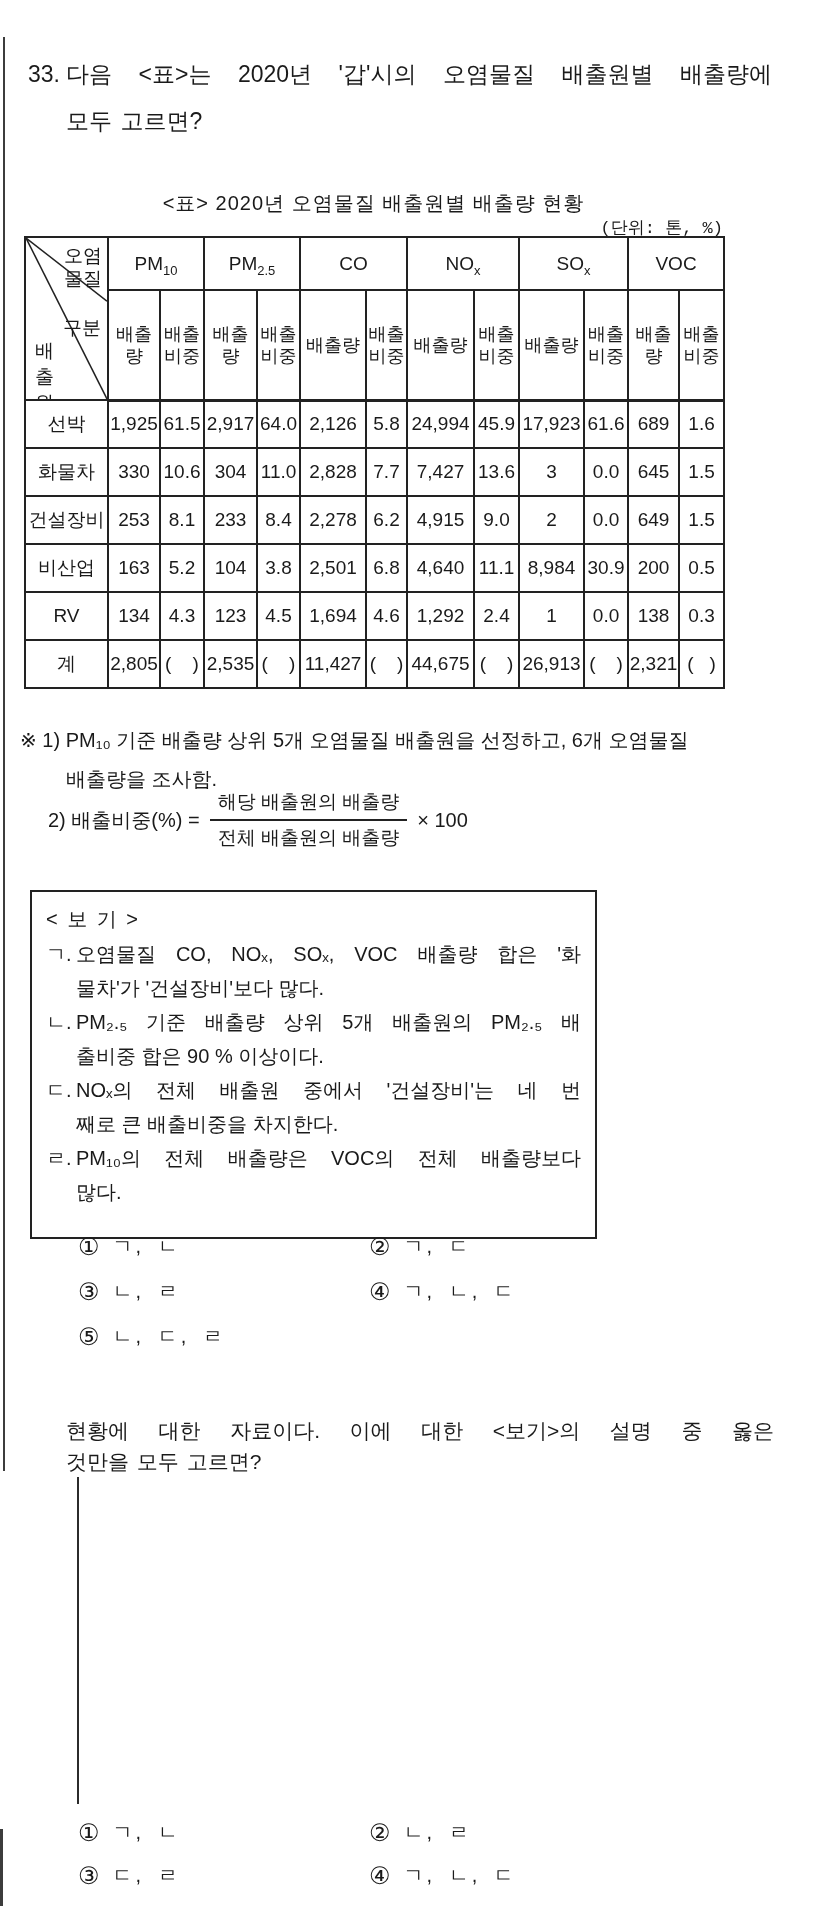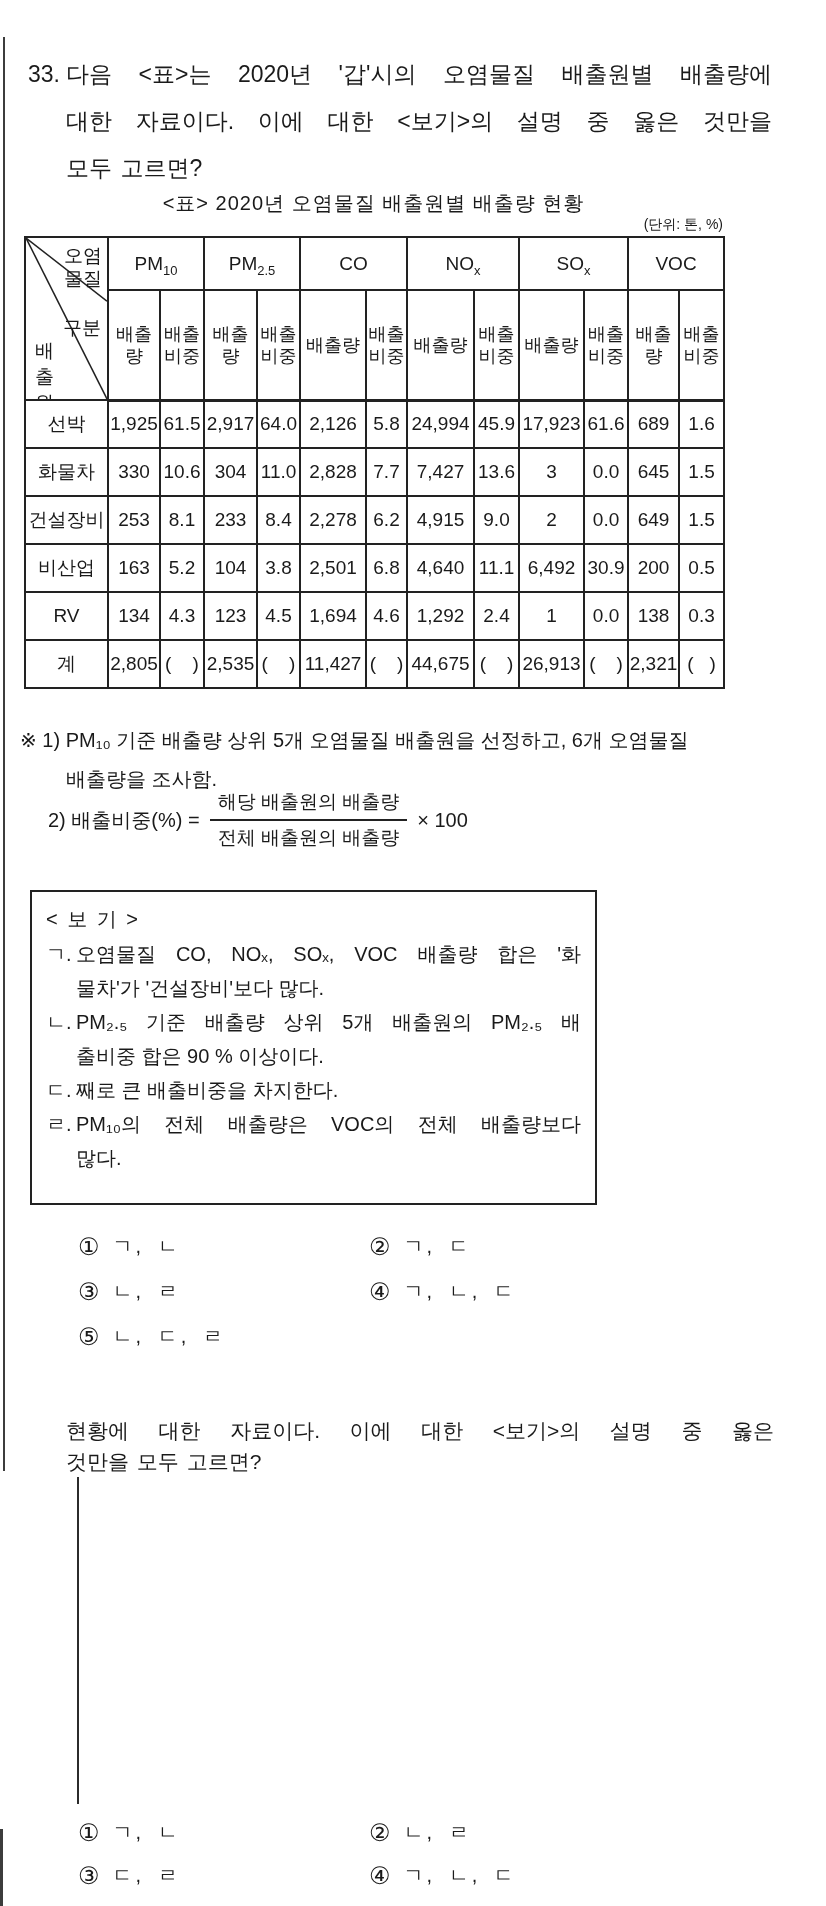--- a/index.html
+++ b/index.html
@@ -14,21 +14,21 @@
 
   
   .q33 { position:absolute; left:28px; top:14px; width:746px; font-size:23px; line-height:47px; }
   .qnum { position:absolute; left:0; top:0; }
   .qlines { margin-left:38px; width:706px; }
   .qline { text-align:justify; text-align-last:justify; word-spacing:2px; }
   .qline.last { text-align-last:left; }
 
   
   .tbl-title { position:absolute; left:24px; top:153px; width:699px; text-align:center; font-size:20px; letter-spacing:1px; }
-  .tbl-unit { position:absolute; left:24px; top:179px; width:699px; text-align:right; font-size:14px; }
+  .tbl-unit { position:absolute; left:24px; top:179px; width:699px; text-align:right; font-size:17px;font-family:Liberation Mono, monospace; }
 
   
   table.emit { position:absolute; left:24px; top:199px; width:699px; table-layout:fixed;
                border-collapse:collapse; border:2px solid #222; }
   table.emit td, table.emit th { border:2px solid #222; text-align:center; vertical-align:middle;
                font-weight:normal; font-size:19px; padding:0; overflow:hidden; }
   tr.h1 { height:53px; }
   tr.h2 { height:110px; }
   tbody.rows tr { height:48px;padding-left:28px; }
   tr.h2 th { border-bottom:3px solid #222; white-space:pre-line; font-size:18px; line-height:22px; }
@@ -78,21 +78,20 @@
 <div class="page">
 
   <div id="rule-top-left" class="vrule"></div>
   <div id="rule-bottom-left" class="vrule"></div>
   <div id="rule-fragment" class="vrule"></div>
 
   <div class="q33">
     <span class="qnum">33.</span>
     <div class="qlines" id="q33-lines">
         <div class="qline">다음 &lt;표&gt;는 2020년 '갑'시의 오염물질 배출원별 배출량에</div>
-        <div class="qline">대한 자료이다. 이에 대한 &lt;보기&gt;의 설명 중 옳은 것만을</div>
         <div class="qline last">모두 고르면?</div>
       </div>
   </div>
 
   <div class="tbl-title">&lt;표&gt; 2020년 오염물질 배출원별 배출량 현황</div>
   <div class="tbl-unit">(단위: 톤, %)</div>
 
   <table class="emit">
     <colgroup>
       <col style="width:83px">
@@ -203,21 +202,21 @@
         <tr>
           <td class="rowlabel">비산업</td>
           <td class="vcell">163</td>
           <td class="vcell">5.2</td>
           <td class="vcell">104</td>
           <td class="vcell">3.8</td>
           <td class="vcell">2,501</td>
           <td class="vcell">6.8</td>
           <td class="vcell">4,640</td>
           <td class="vcell">11.1</td>
-          <td class="vcell">6,492</td>
+          <td class="vcell">8,984</td>
           <td class="vcell">30.9</td>
           <td class="vcell">200</td>
           <td class="vcell">0.5</td>
         </tr>
         <tr>
           <td class="rowlabel">RV</td>
           <td class="vcell">134</td>
           <td class="vcell">4.3</td>
           <td class="vcell">123</td>
           <td class="vcell">4.5</td>
@@ -274,20 +273,21 @@
         <div class="bogi-item">
           <span class="bogi-marker">ㄴ.</span>
           <div class="bogi-lines">
             <div class="bogi-line">PM₂.₅ 기준 배출량 상위 5개 배출원의 PM₂.₅ 배</div>
             <div class="bogi-line last">출비중 합은 90 % 이상이다.</div>
           </div>
         </div>
         <div class="bogi-item">
           <span class="bogi-marker">ㄷ.</span>
           <div class="bogi-lines">
+            <div class="bogi-line">NOₓ의 전체 배출원 중에서 '건설장비'는 네 번</div>
             <div class="bogi-line last">째로 큰 배출비중을 차지한다.</div>
           </div>
         </div>
         <div class="bogi-item">
           <span class="bogi-marker">ㄹ.</span>
           <div class="bogi-lines">
             <div class="bogi-line">PM₁₀의 전체 배출량은 VOC의 전체 배출량보다</div>
             <div class="bogi-line last">많다.</div>
           </div>
         </div>

